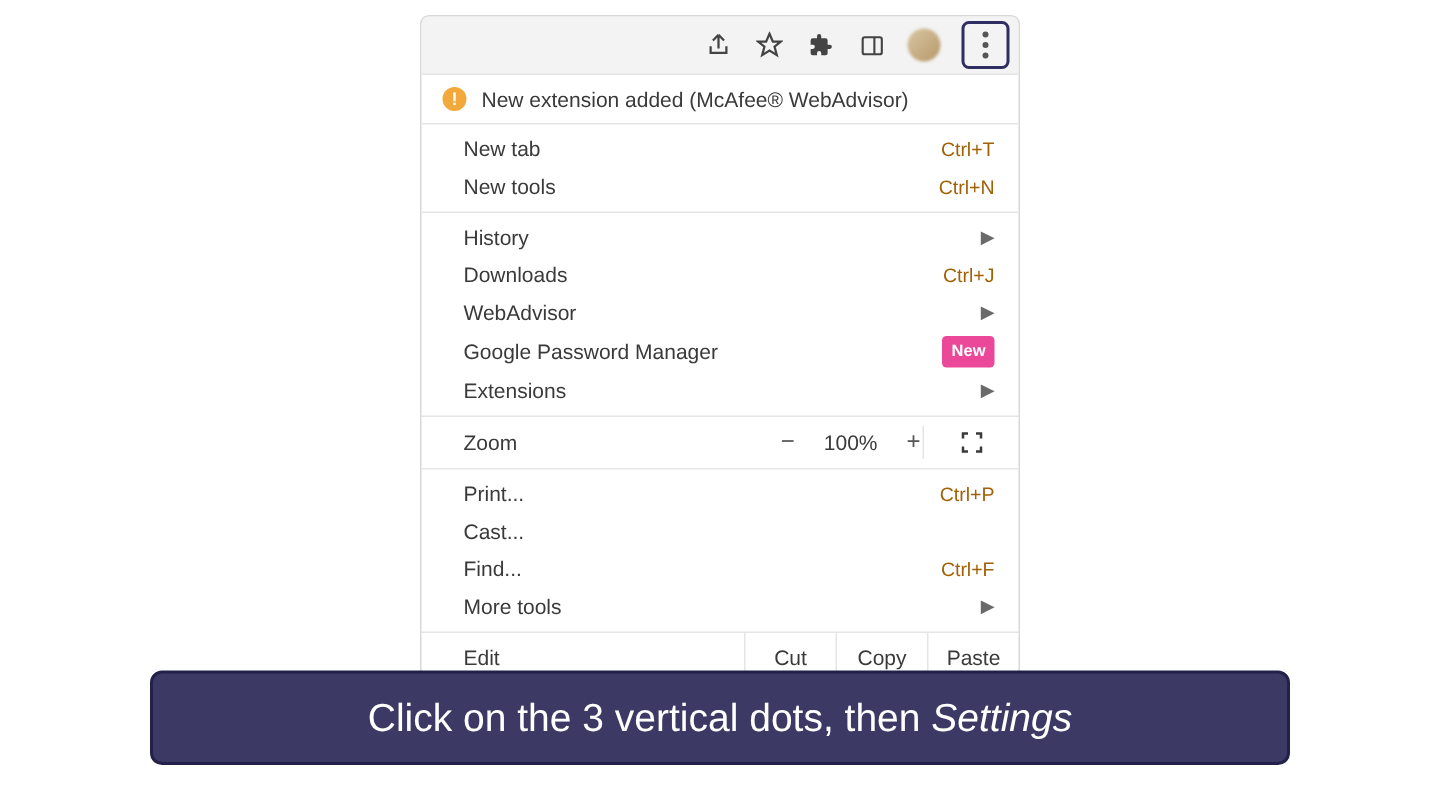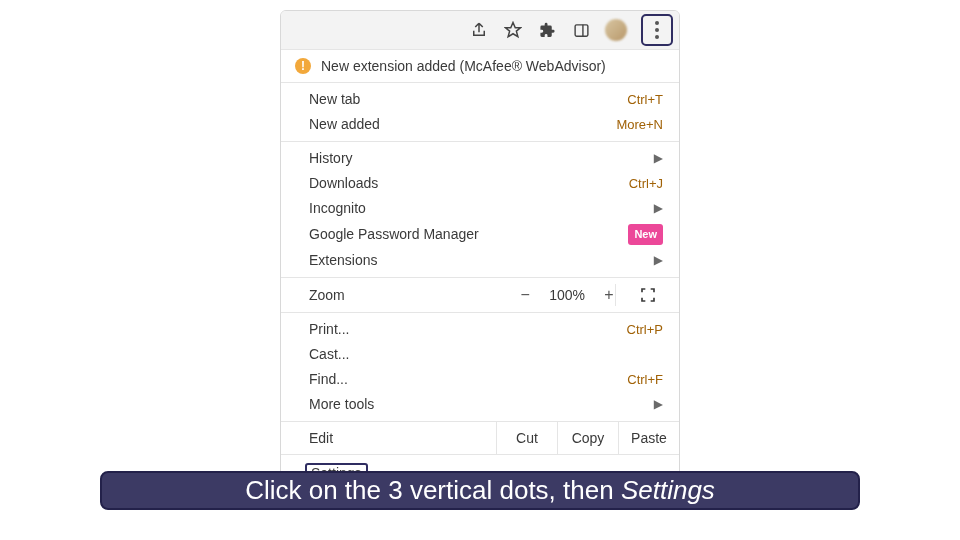--- a/index.html
+++ b/index.html
@@ -172,21 +172,21 @@
   .caption {
     position: absolute;
     left: 100px;
     right: 100px;
     bottom: 30px;
     background: #3c3a64;
     border: 2px solid #23214a;
     border-radius: 8px;
     color: #fff;
     text-align: center;
-    padding: 2px 20px;
+    padding: 14px 20px;
     font-size: 26px;
     font-family: "Segoe UI", Arial, sans-serif;
   }
   .caption em { font-style: italic; }
 </style>
 </head>
 <body>
 
 <div class="panel">
 
@@ -225,36 +225,36 @@
     <div class="warn-circle">!</div>
     <span>New extension added (McAfee® WebAdvisor)</span>
   </div>
 
   <div class="section">
     <div class="row">
       <span class="label">New tab</span>
       <span class="shortcut">Ctrl+T</span>
     </div>
     <div class="row">
-      <span class="label">New added</span>
-      <span class="shortcut">More+N</span>
+      <span class="label">New tools</span>
+      <span class="shortcut">Ctrl+N</span>
     </div>
   </div>
 
   <div class="section">
     <div class="row">
       <span class="label">History</span>
       <span class="arrow">▶</span>
     </div>
     <div class="row">
       <span class="label">Downloads</span>
       <span class="shortcut">Ctrl+J</span>
     </div>
     <div class="row">
-      <span class="label">Incognito</span>
+      <span class="label">WebAdvisor</span>
       <span class="arrow">▶</span>
     </div>
     <div class="row">
       <span class="label">Google Password Manager</span>
       <span class="badge-new">New</span>
     </div>
     <div class="row">
       <span class="label">Extensions</span>
       <span class="arrow">▶</span>
     </div>

